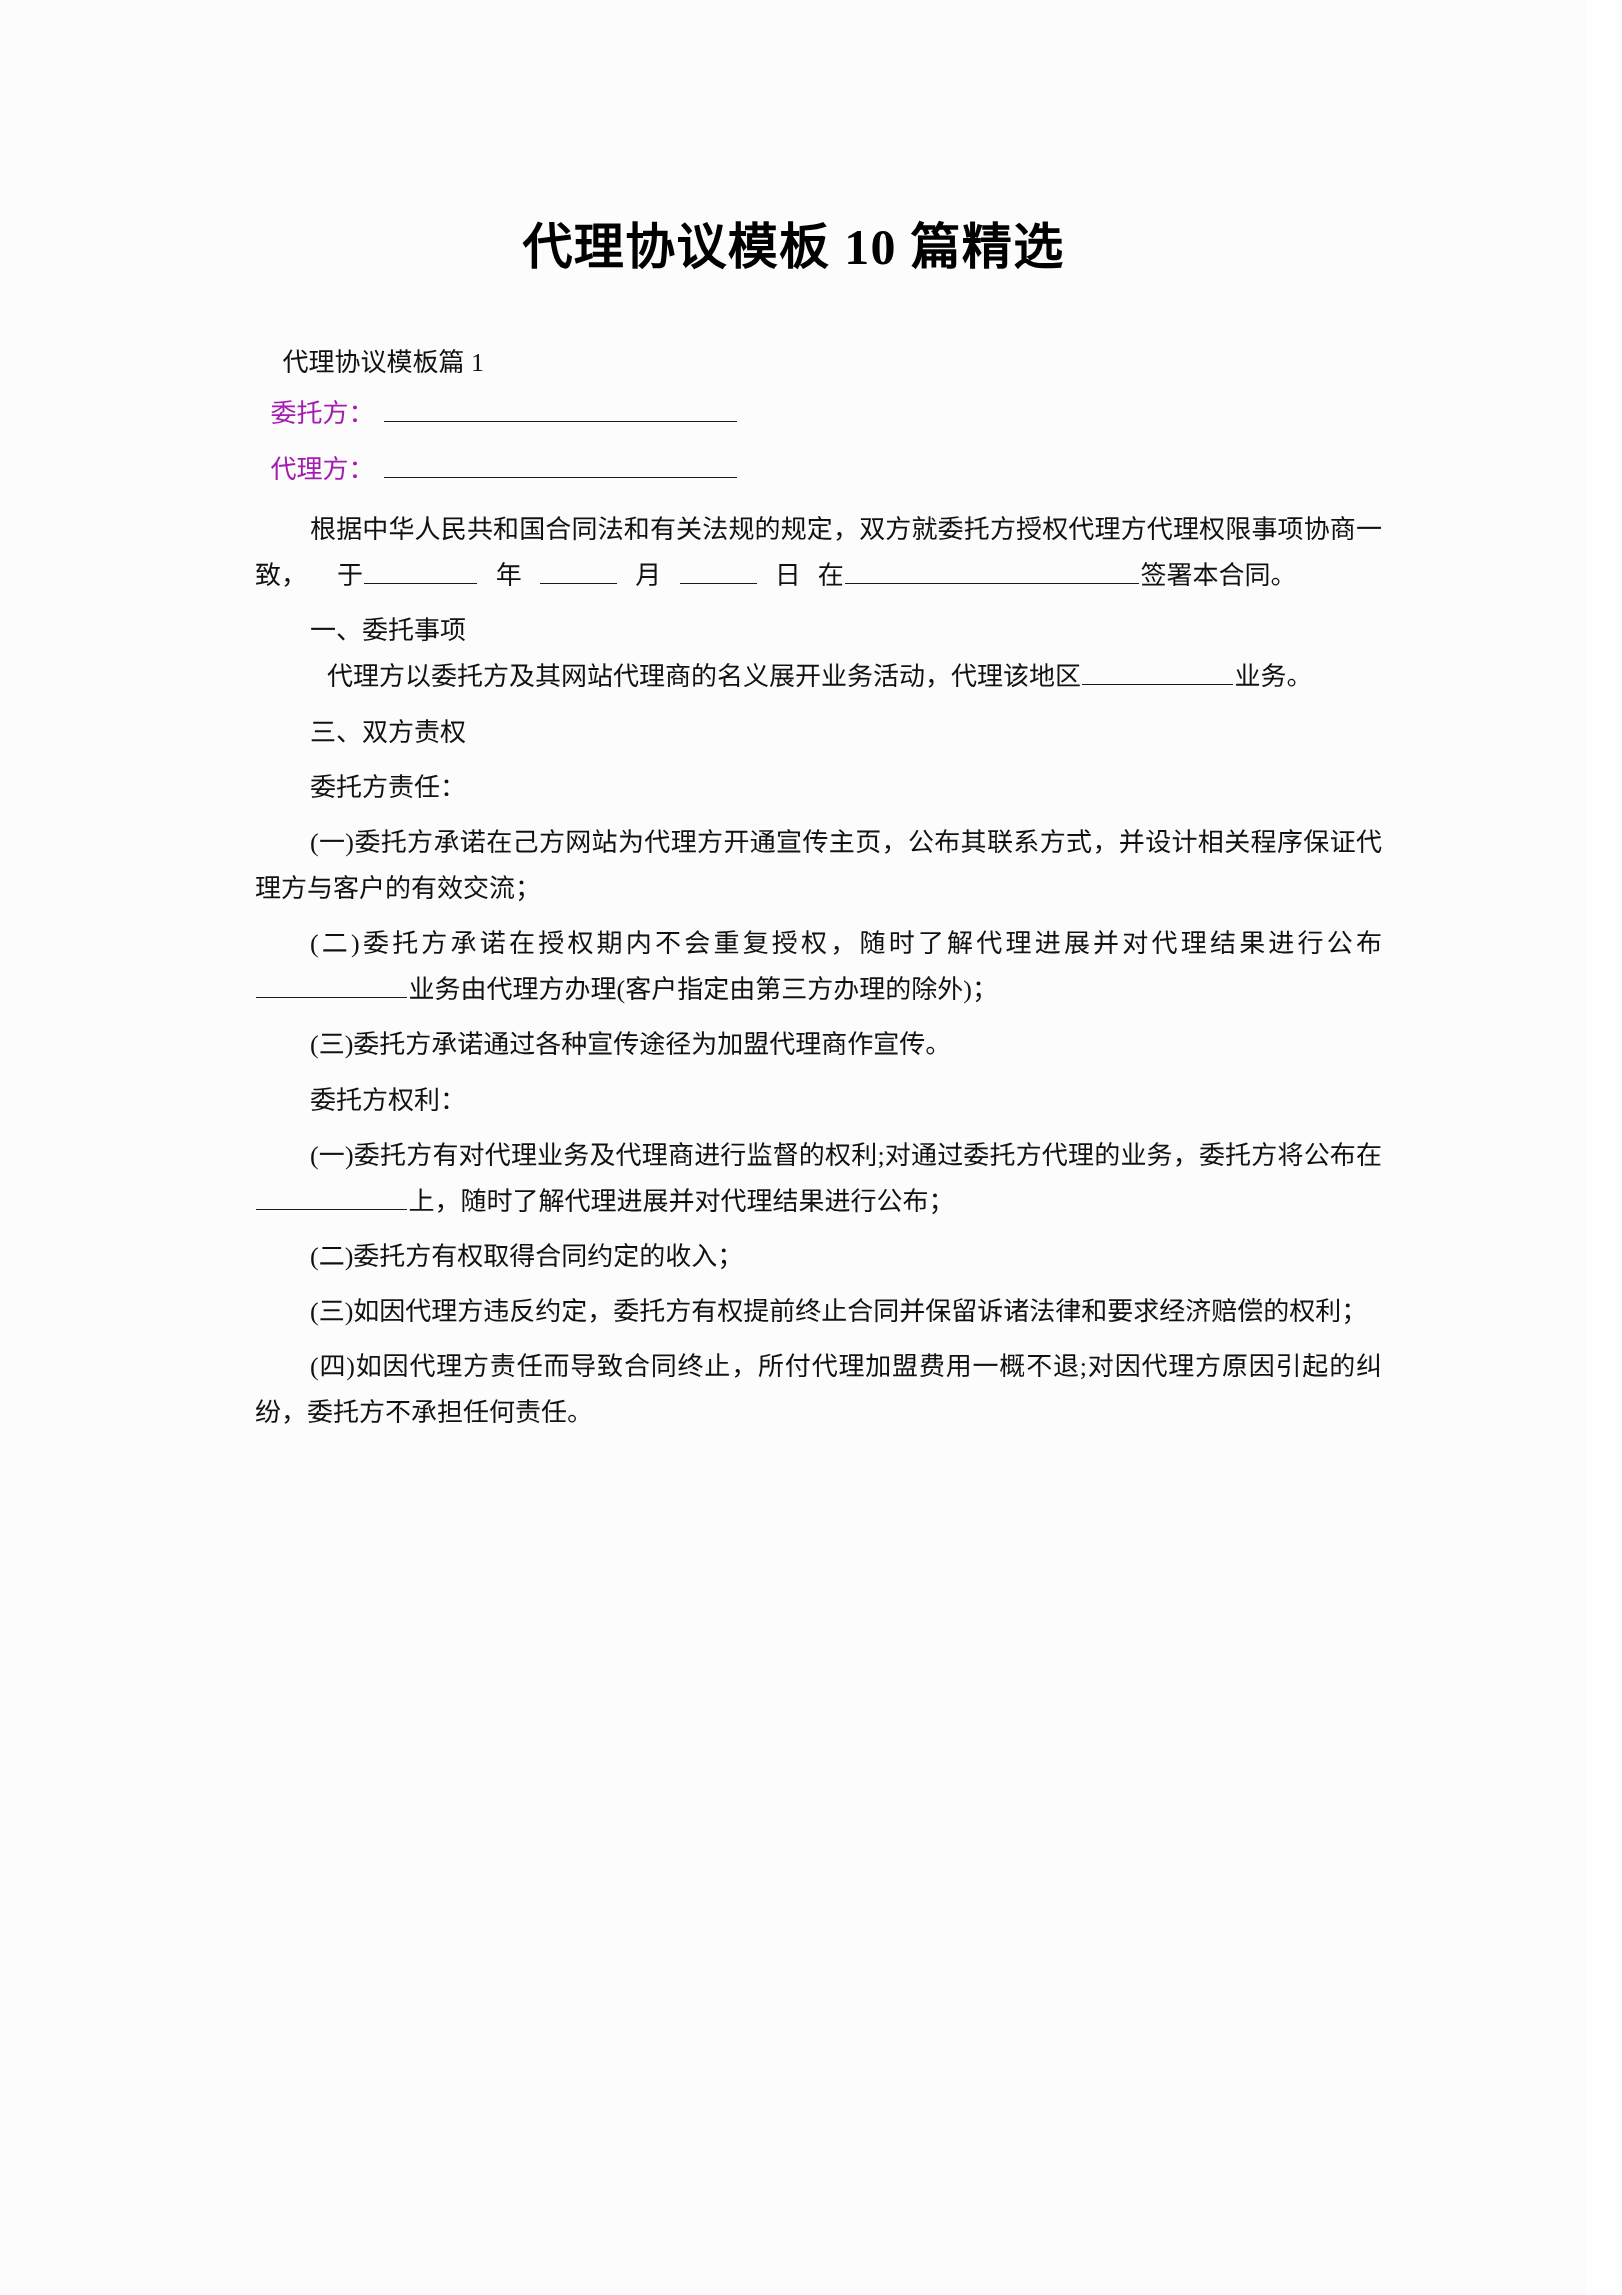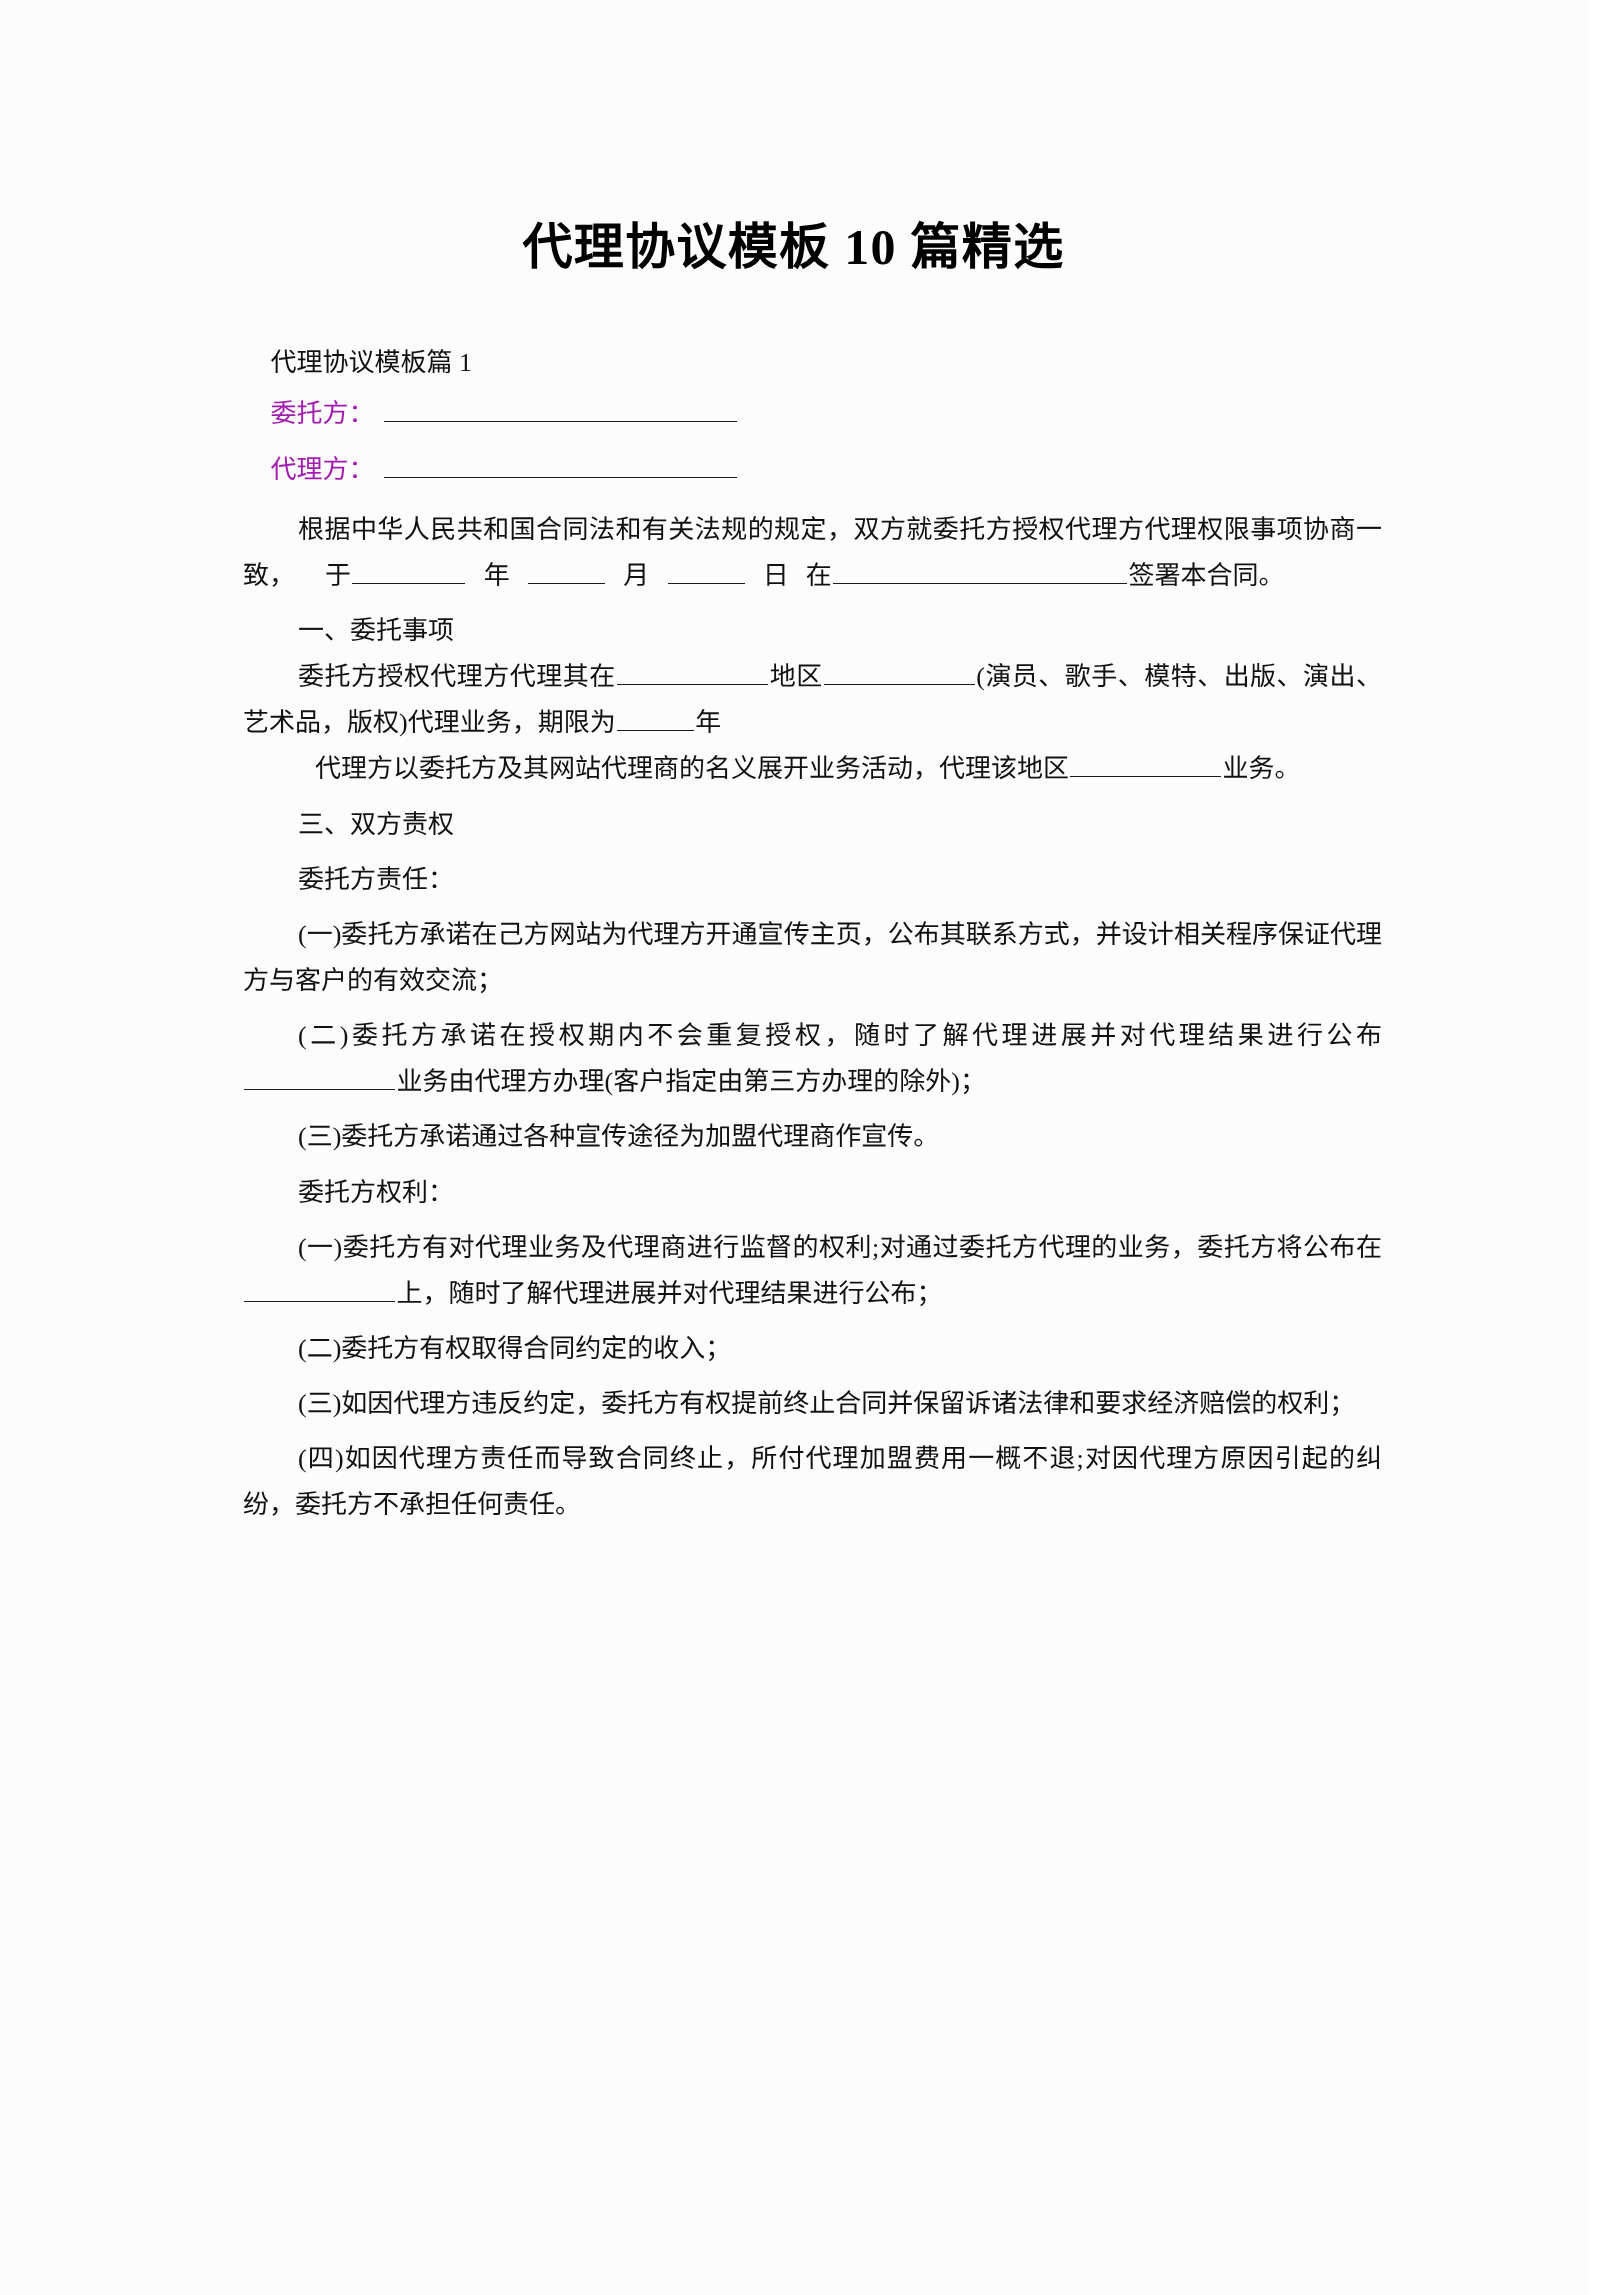--- a/index.html
+++ b/index.html
@@ -36,21 +36,21 @@
 
   
   .body-block {
     position: absolute;
     left: 243px;
     top: 340px;
     width: 1139px;
   }
 
   p.para {
-    margin: 0 0 0 0;
+    margin: 0 0 0 12px;
     font-size: 26px;
     line-height: 46px;
     color: #111111;
     text-align: justify;
     text-justify: inter-ideograph;
     text-indent: 0;
     word-break: break-all;
   }
   p.indent { text-indent: 55px; }
   p.indent-sm { text-indent: 27.5px; }
@@ -106,21 +106,20 @@
     </div>
 
     <div class="field-row">
       <span>代理方：</span><span class="blank-long"></span>
     </div>
 
     <p class="para indent gap-xs"><span>根据中华人民共和国合同法和有关法规的规定，双方就委托方授权代理方代理权限事项协商一致，</span><span class="sp-wide"></span><span>于</span><span class="blank w-l"></span><span class="sp"></span><span>年</span><span class="sp"></span><span class="blank w-s"></span><span class="sp"></span><span>月</span><span class="sp"></span><span class="blank w-s"></span><span class="sp"></span><span>日</span><span class="sp"></span><span>在</span><span class="blank w-huge"></span><span>签署本合同。</span></p>
 
     <p class="para indent gap-xs">一、委托事项</p>
 
-    <p class="para indent"><span>委托方授权代理方代理其在</span><span class="blank w-xl"></span><span>地区</span><span class="blank w-xl"></span><span>(演员、歌手、模特、出版、演出、艺术品，版权)代理业务，期限为</span><span class="blank w-s"></span><span>年</span></p>
 
 
     <p class="para indent"><span class="sp"></span><span>代理方以委托方及其网站代理商的名义展开业务活动，代理该地区</span><span class="blank w-xl"></span><span>业务。</span></p>
 
     <p class="para indent gap-xs">三、双方责权</p>
 
     <p class="para indent gap-xs">委托方责任：</p>
 
     <p class="para indent gap-xs">(一)委托方承诺在己方网站为代理方开通宣传主页，公布其联系方式，并设计相关程序保证代理方与客户的有效交流；</p>
 

